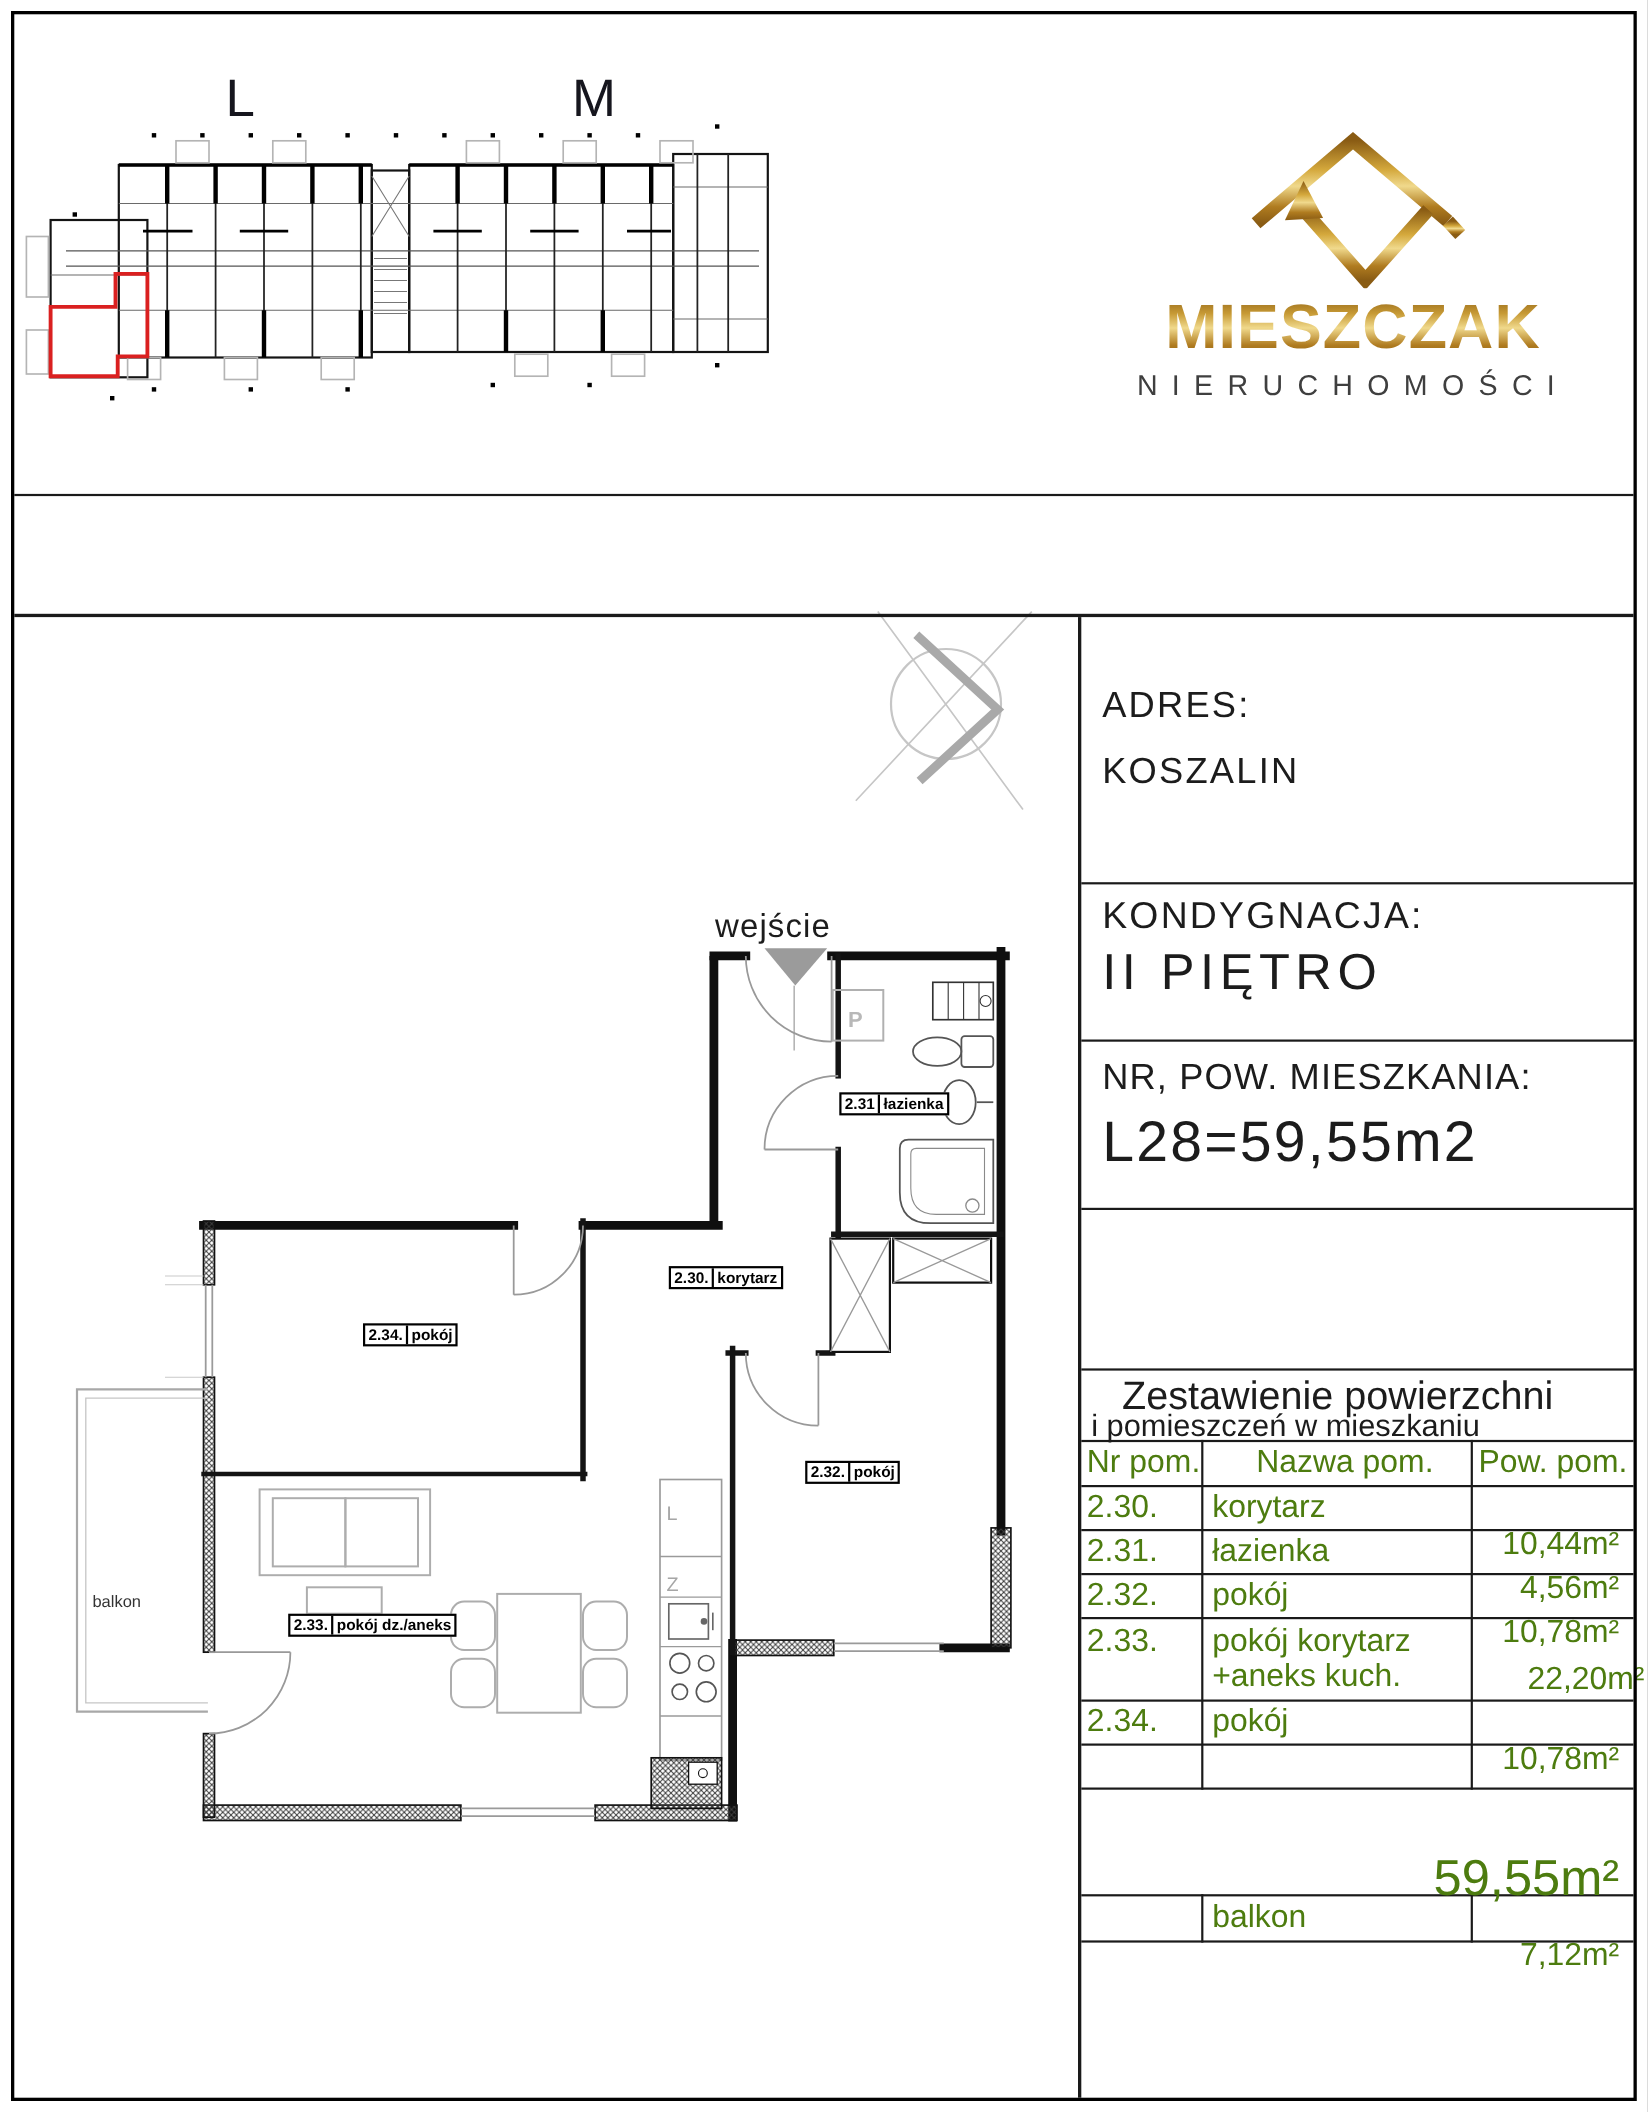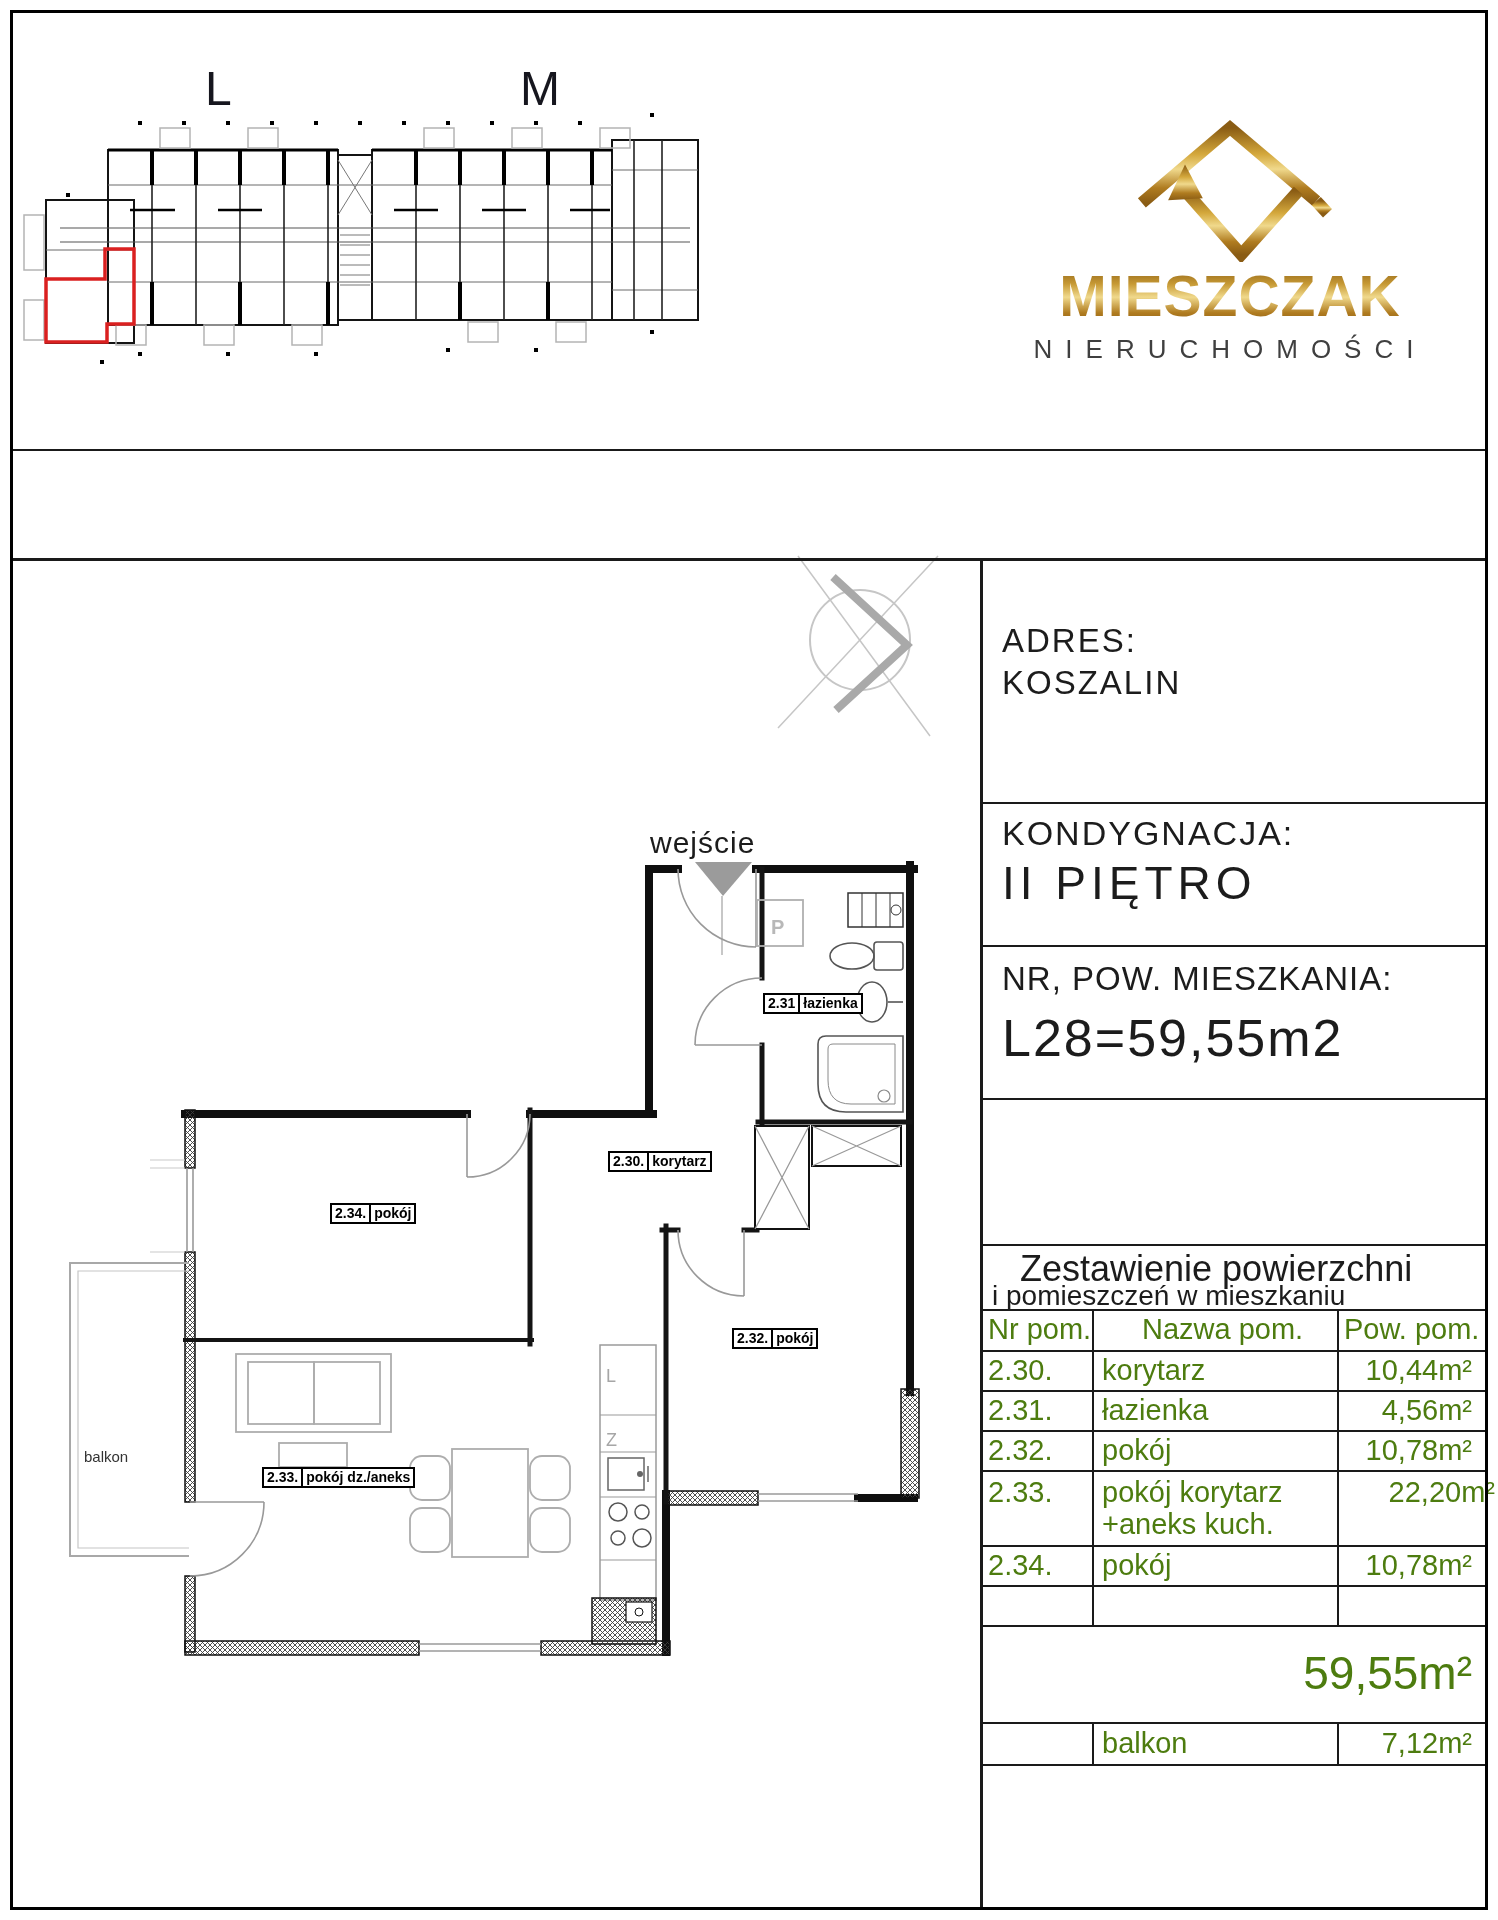--- a/index.html
+++ b/index.html
@@ -8,21 +8,21 @@
   .page-border{position:absolute;left:10px;top:10px;width:1472px;height:1894px;
                border:3px solid #000;pointer-events:none;z-index:4;}
   .art{position:absolute;left:0;top:0;z-index:1;}
   .line{position:absolute;background:#1a1a1a;z-index:1;}
   .cad{position:absolute;color:#1c1c1c;white-space:nowrap;z-index:2;}
   .tag{position:absolute;display:inline-flex;border:2px solid #000;background:#fff;
        font-size:14px;font-weight:700;line-height:15px;color:#000;white-space:nowrap;z-index:3;}
   .tag span{padding:1px 3px;display:block;}
   .tag span + span{border-left:2px solid #000;}
   .tcell{position:absolute;font-size:29px;color:#4d7c0f;white-space:nowrap;z-index:2;line-height:37px;}
-  .tnum{text-align:right;}
+  .tnum{text-align:right;margin-top:34px;}
   .logo{position:absolute;left:992px;top:112px;width:476px;text-align:center;z-index:2;}
   .brand{font-size:57px;font-weight:bold;letter-spacing:1px;
          background:linear-gradient(180deg,#8a5c14 0%,#c79a35 30%,#f0d98c 52%,#b07c20 78%,#8a5c14 100%);
          -webkit-background-clip:text;background-clip:text;color:transparent;line-height:60px;}
   .subbrand{font-size:26px;letter-spacing:13px;color:#3f3f3f;margin-top:8px;line-height:30px;}
 </style>
 </head>
 <body>
 
 <div class="page">
@@ -275,21 +275,21 @@
   <div class="line" style="left:13px;top:449px;width:1472px;height:2px;"></div>
   <div class="line" style="left:13px;top:558px;width:1472px;height:3px;"></div>
   <div class="line" style="left:980px;top:561px;width:3px;height:1346px;"></div>
 
   <div class="line" style="left:983px;top:802px;width:502px;height:2px;"></div>
   <div class="line" style="left:983px;top:945px;width:502px;height:2px;"></div>
   <div class="line" style="left:983px;top:1098px;width:502px;height:2px;"></div>
   <div class="line" style="left:983px;top:1244px;width:502px;height:2px;"></div>
 
   <div class="cad" style="left:1002px;top:622px;font-size:33px;letter-spacing:2px;">ADRES:</div>
-  <div class="cad" style="left:1002px;top:664px;font-size:33px;letter-spacing:2px;">KOSZALIN</div>
+  <div class="cad" style="left:1002px;top:682px;font-size:33px;letter-spacing:2px;">KOSZALIN</div>
 
   <div class="cad" style="left:1002px;top:814px;font-size:34px;letter-spacing:2px;">KONDYGNACJA:</div>
   <div class="cad" style="left:1002px;top:856px;font-size:46px;letter-spacing:5px;">II PIĘTRO</div>
 
   <div class="cad" style="left:1002px;top:960px;font-size:33px;letter-spacing:1px;">NR, POW. MIESZKANIA:</div>
   <div class="cad" style="left:1002px;top:1008px;font-size:52px;letter-spacing:2px;">L28=59,55m2</div>
 
   <div class="cad" style="left:1020px;top:1248px;font-size:36px;">Zestawienie powierzchni</div>
   <div class="cad" style="left:992px;top:1280px;font-size:28px;">i pomieszczeń w mieszkaniu</div>
 

